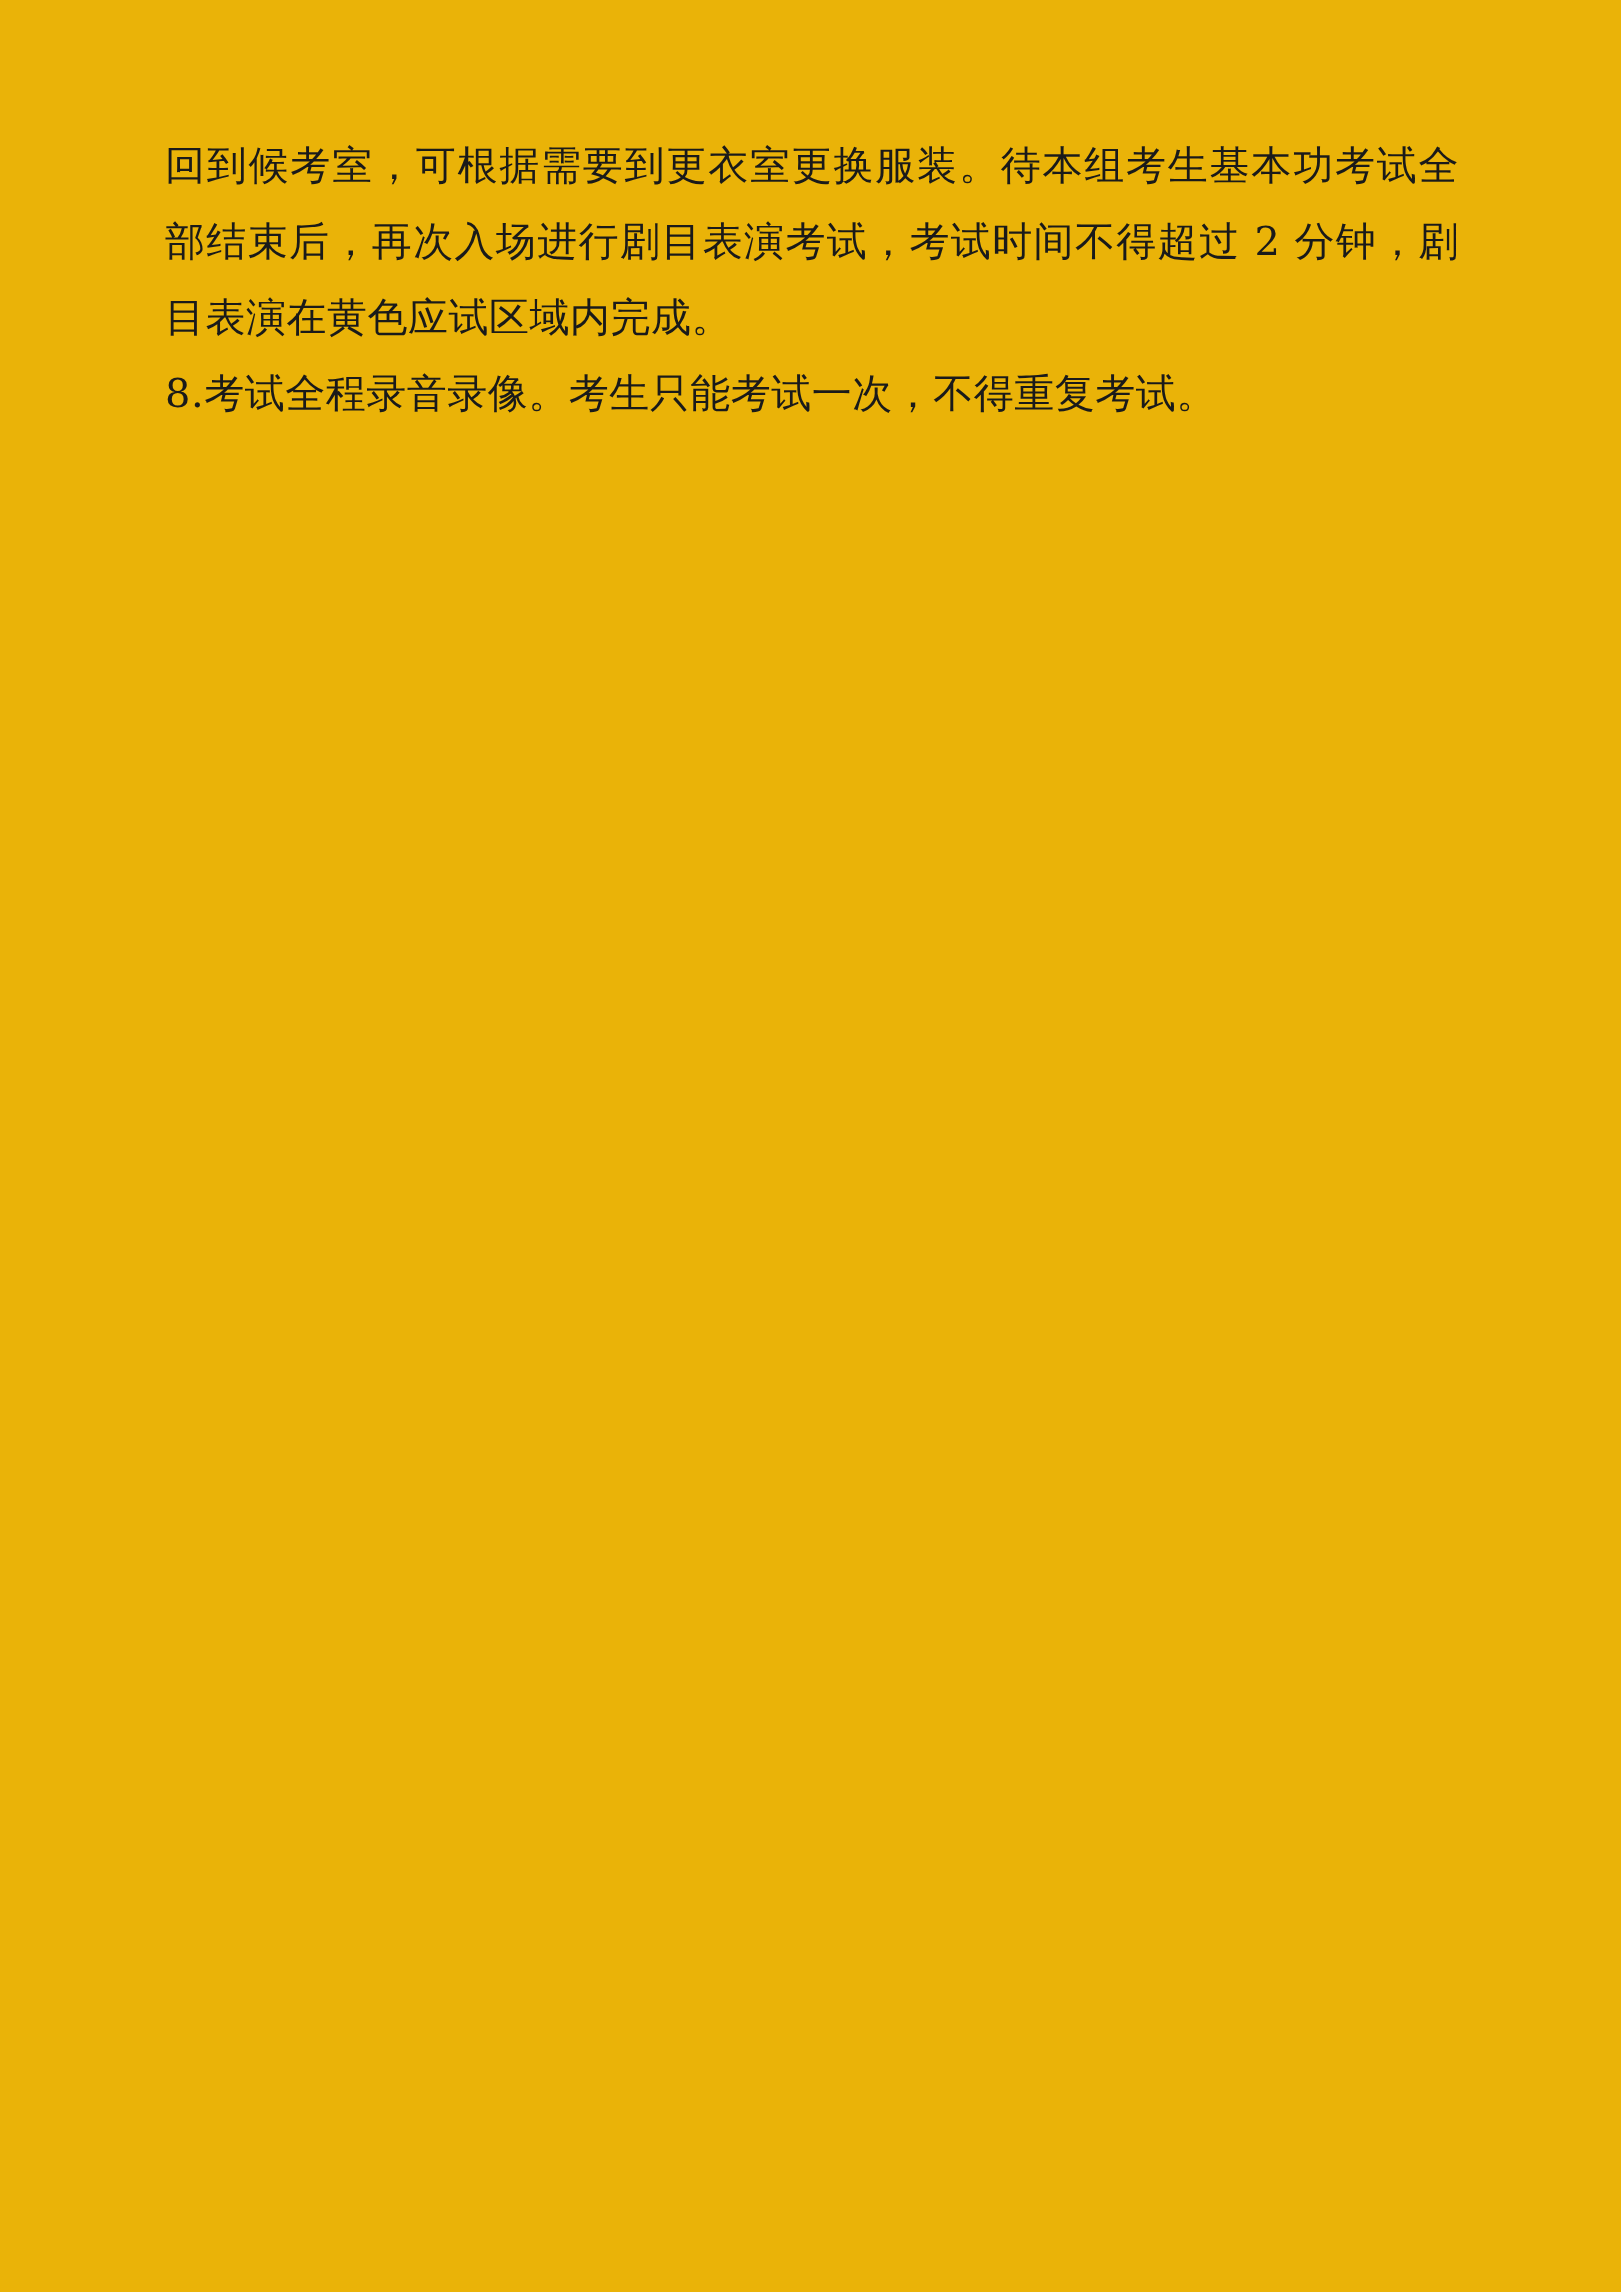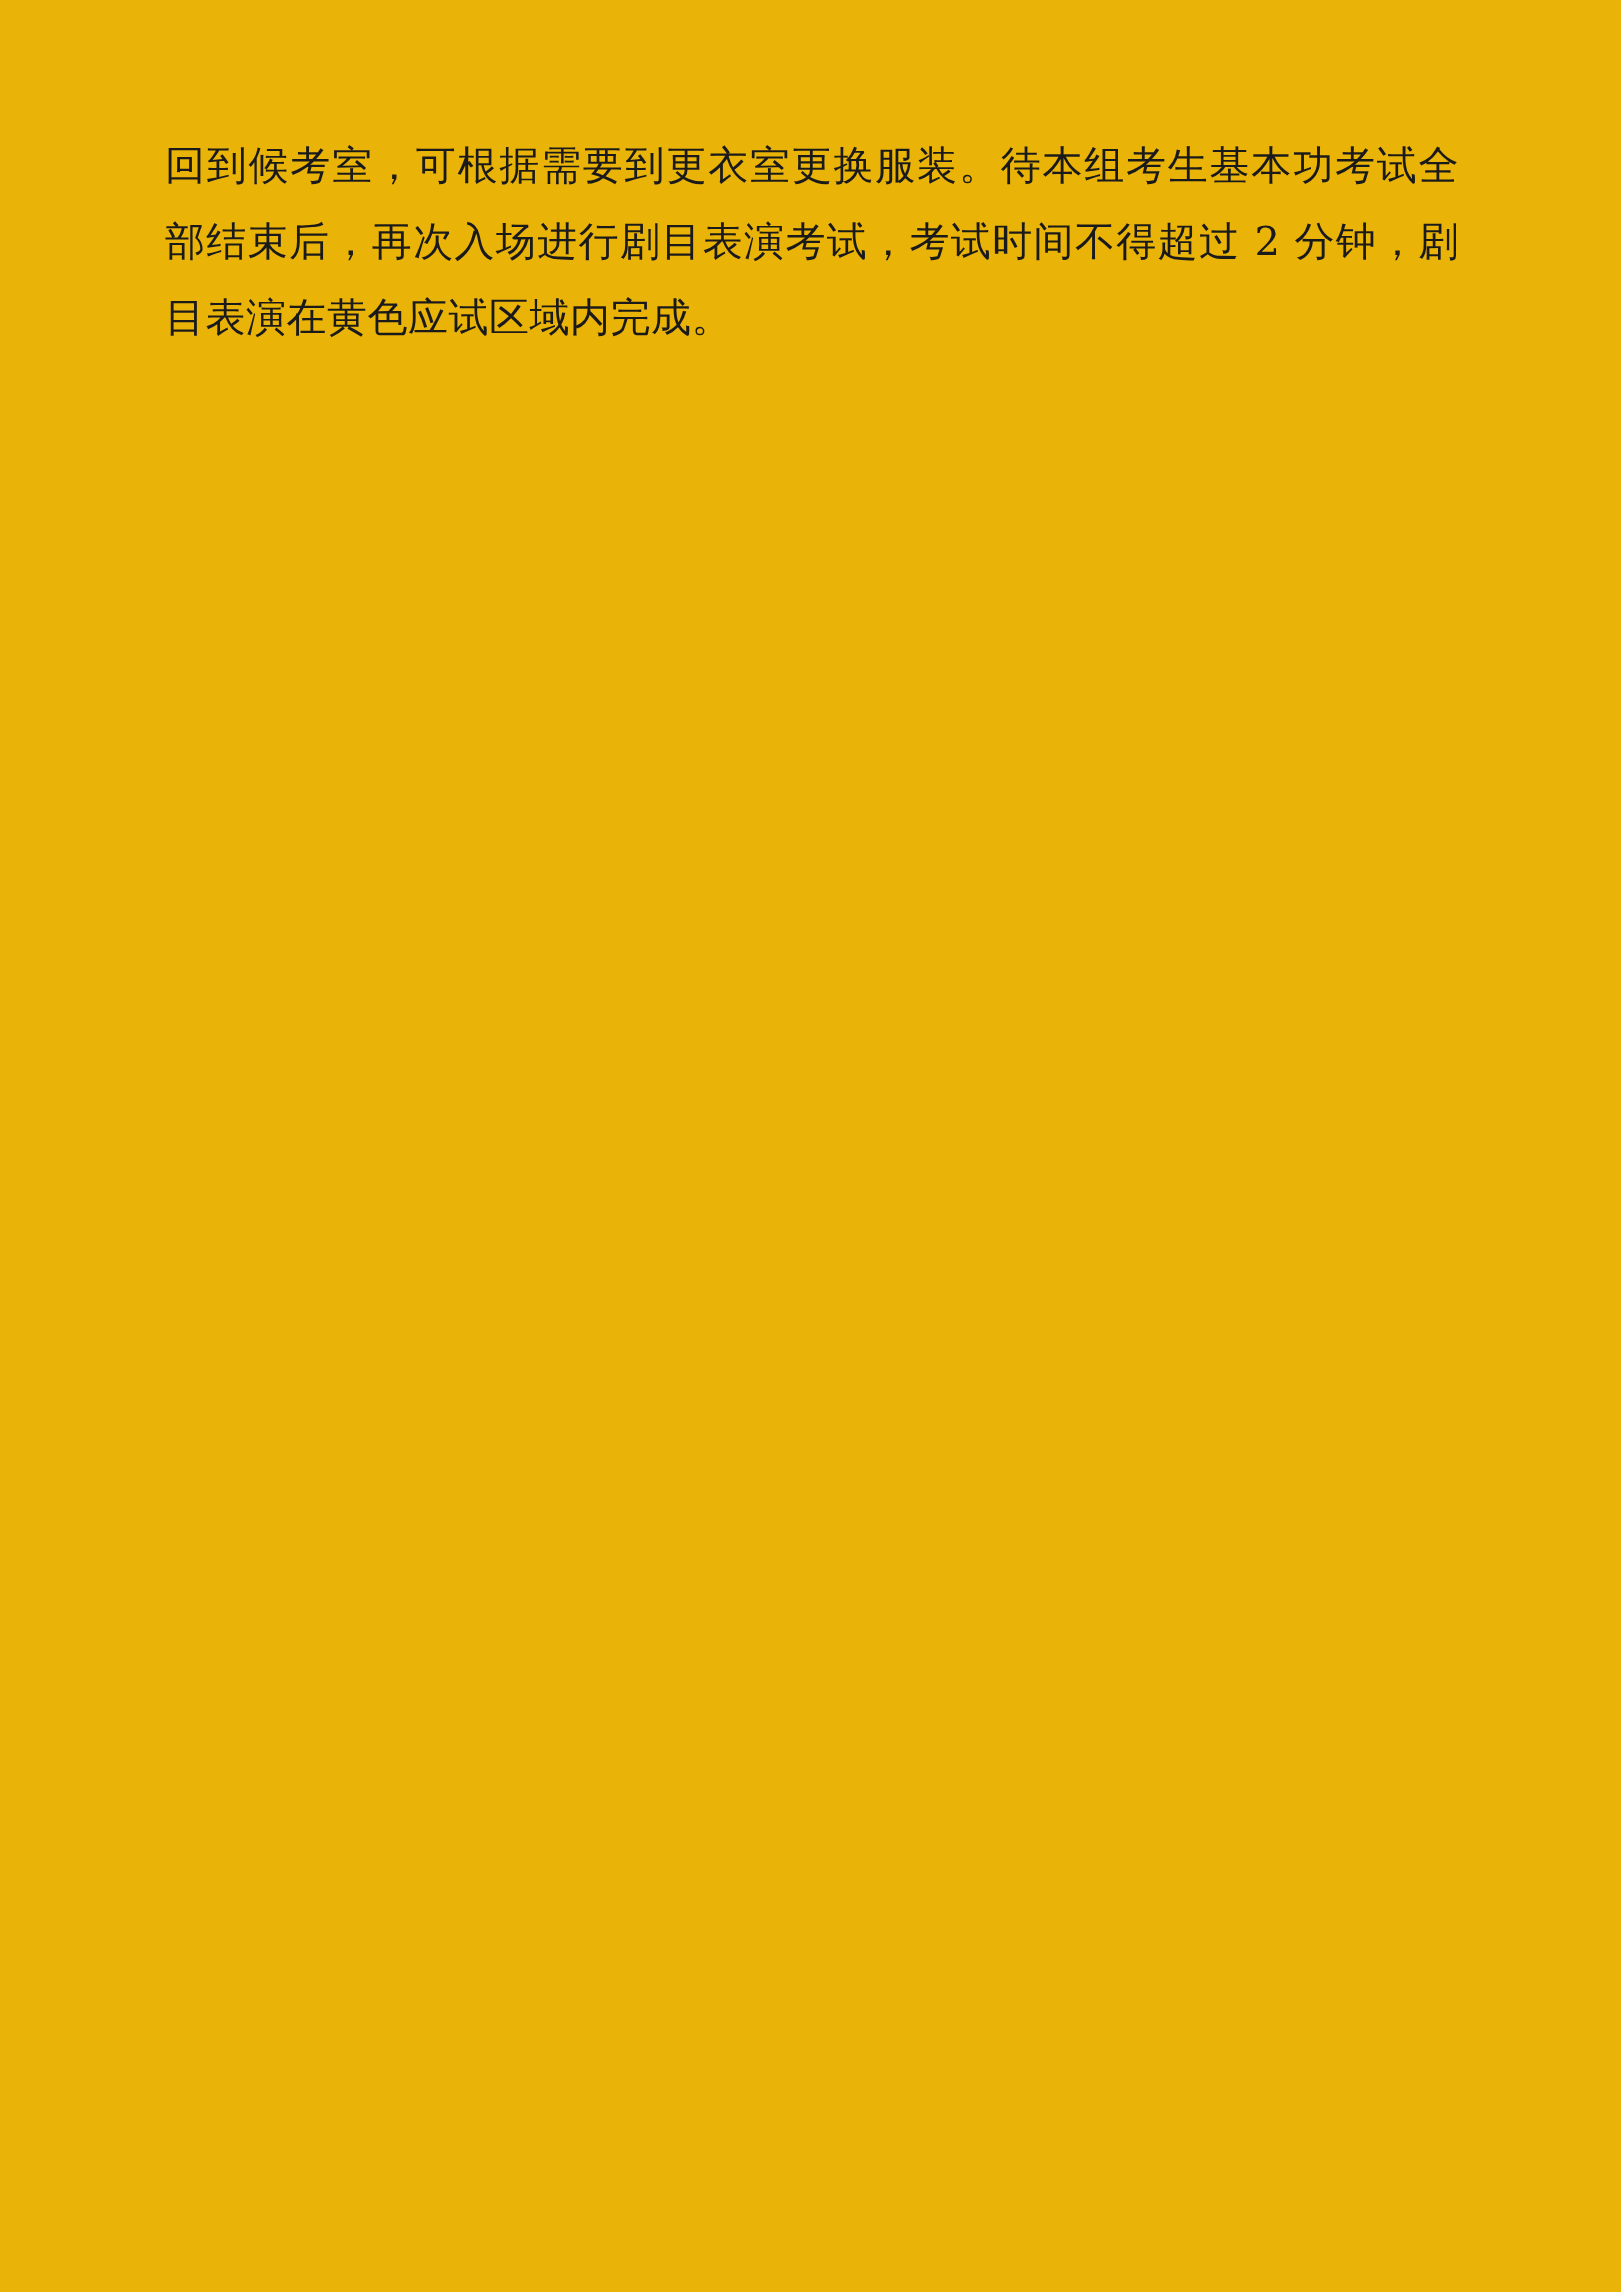--- a/index.html
+++ b/index.html
@@ -51,16 +51,17 @@
 </style>
 </head>
 <body>
 
 <div class="page">
   <div class="content">
 
     <p class="para para-block-1">回到候考室，可根据需要到更衣室更换服装。待本组考生基本功考试全部结束后，再次入场进行剧目表演考试，考试时间不得超过 2 分钟，剧目表演在黄色应试区域内完成。</p>
 
 
+    <p class="para para-block-3">8.考试全程录音录像。考生只能考试一次，不得重复考试。</p>
 
   </div>
 </div>
 
 
 </body></html>

